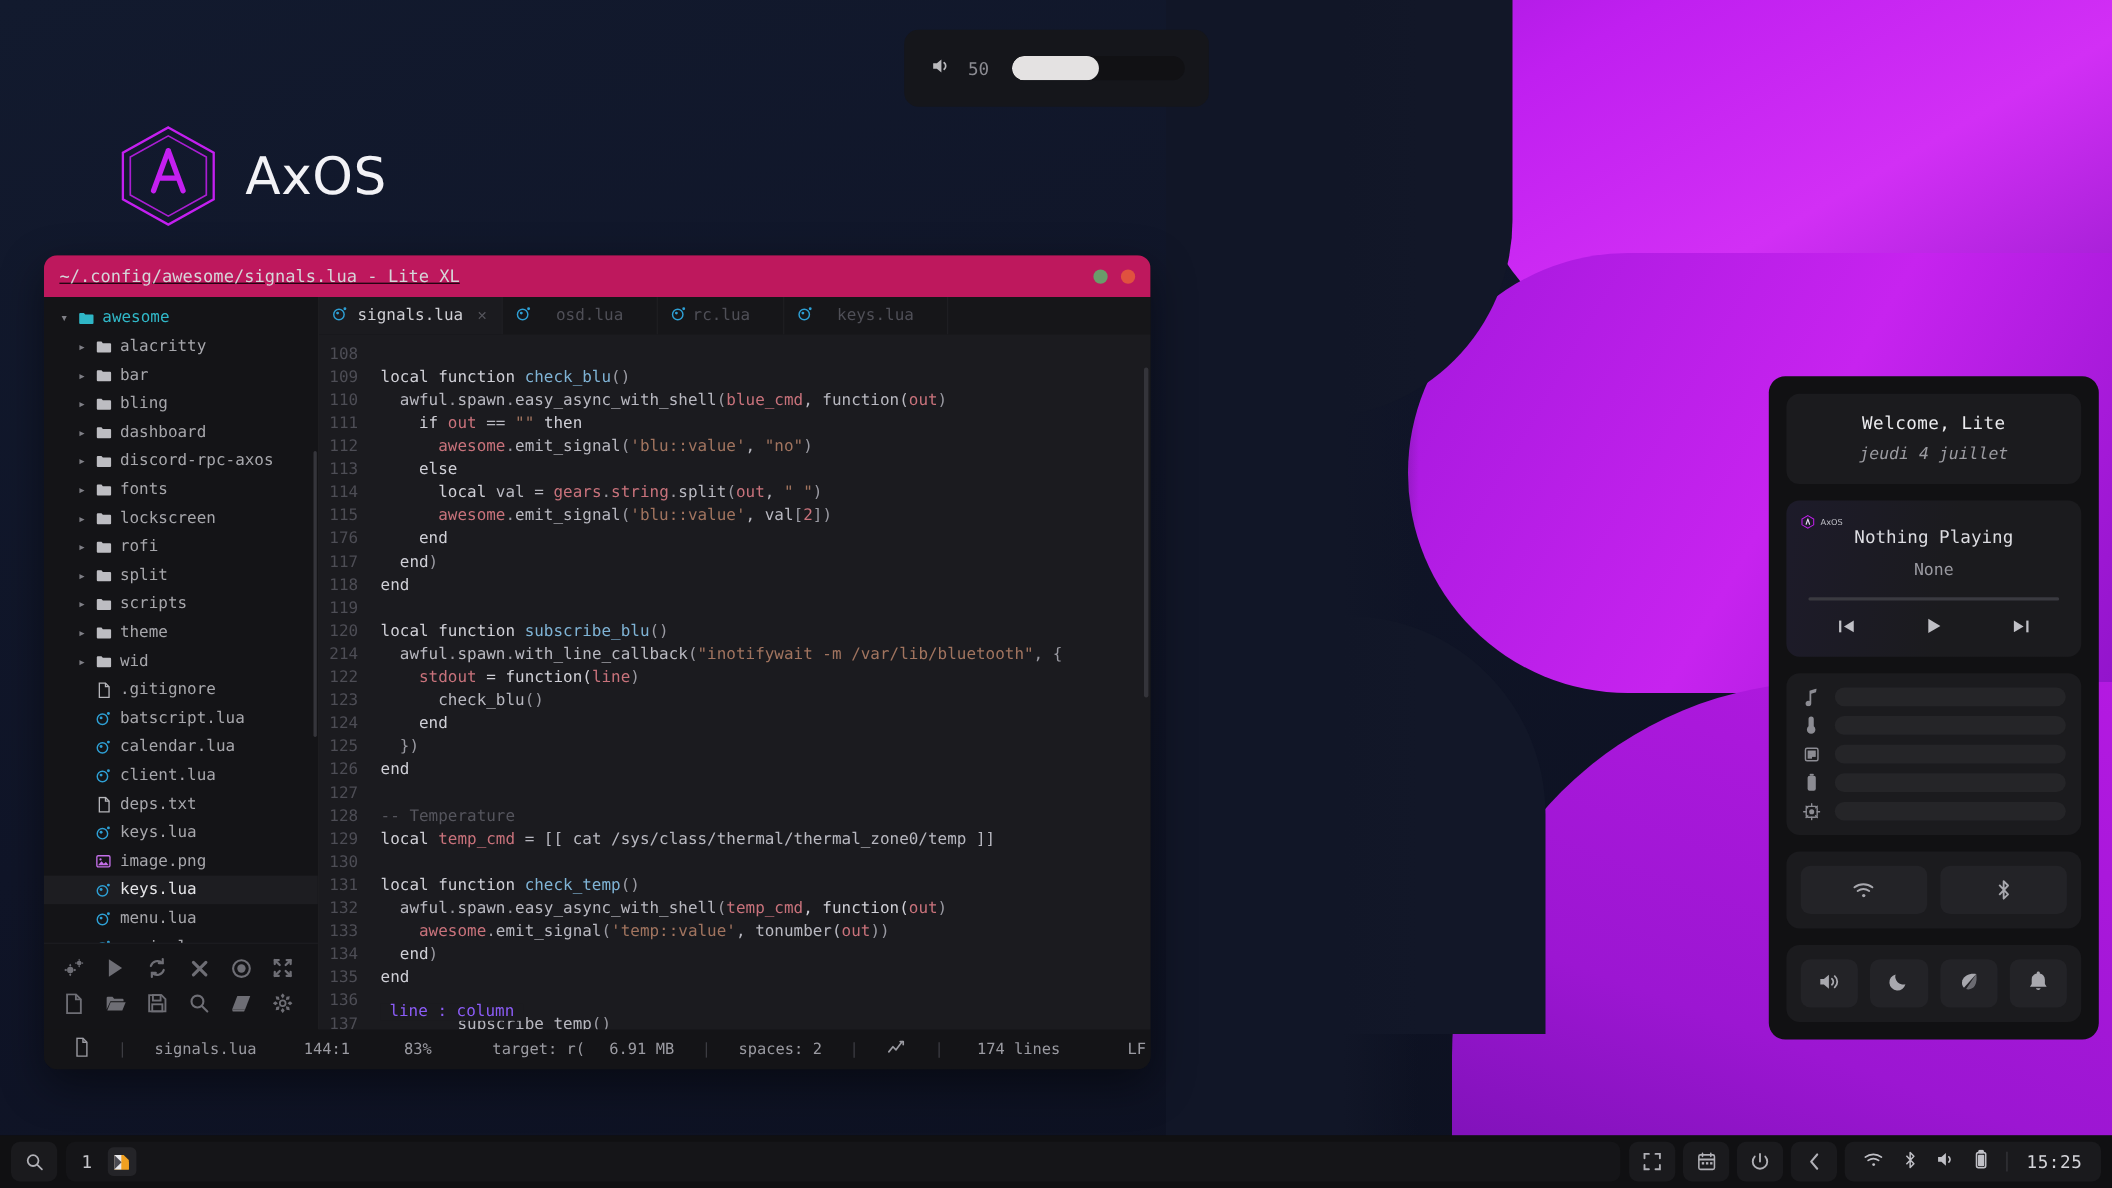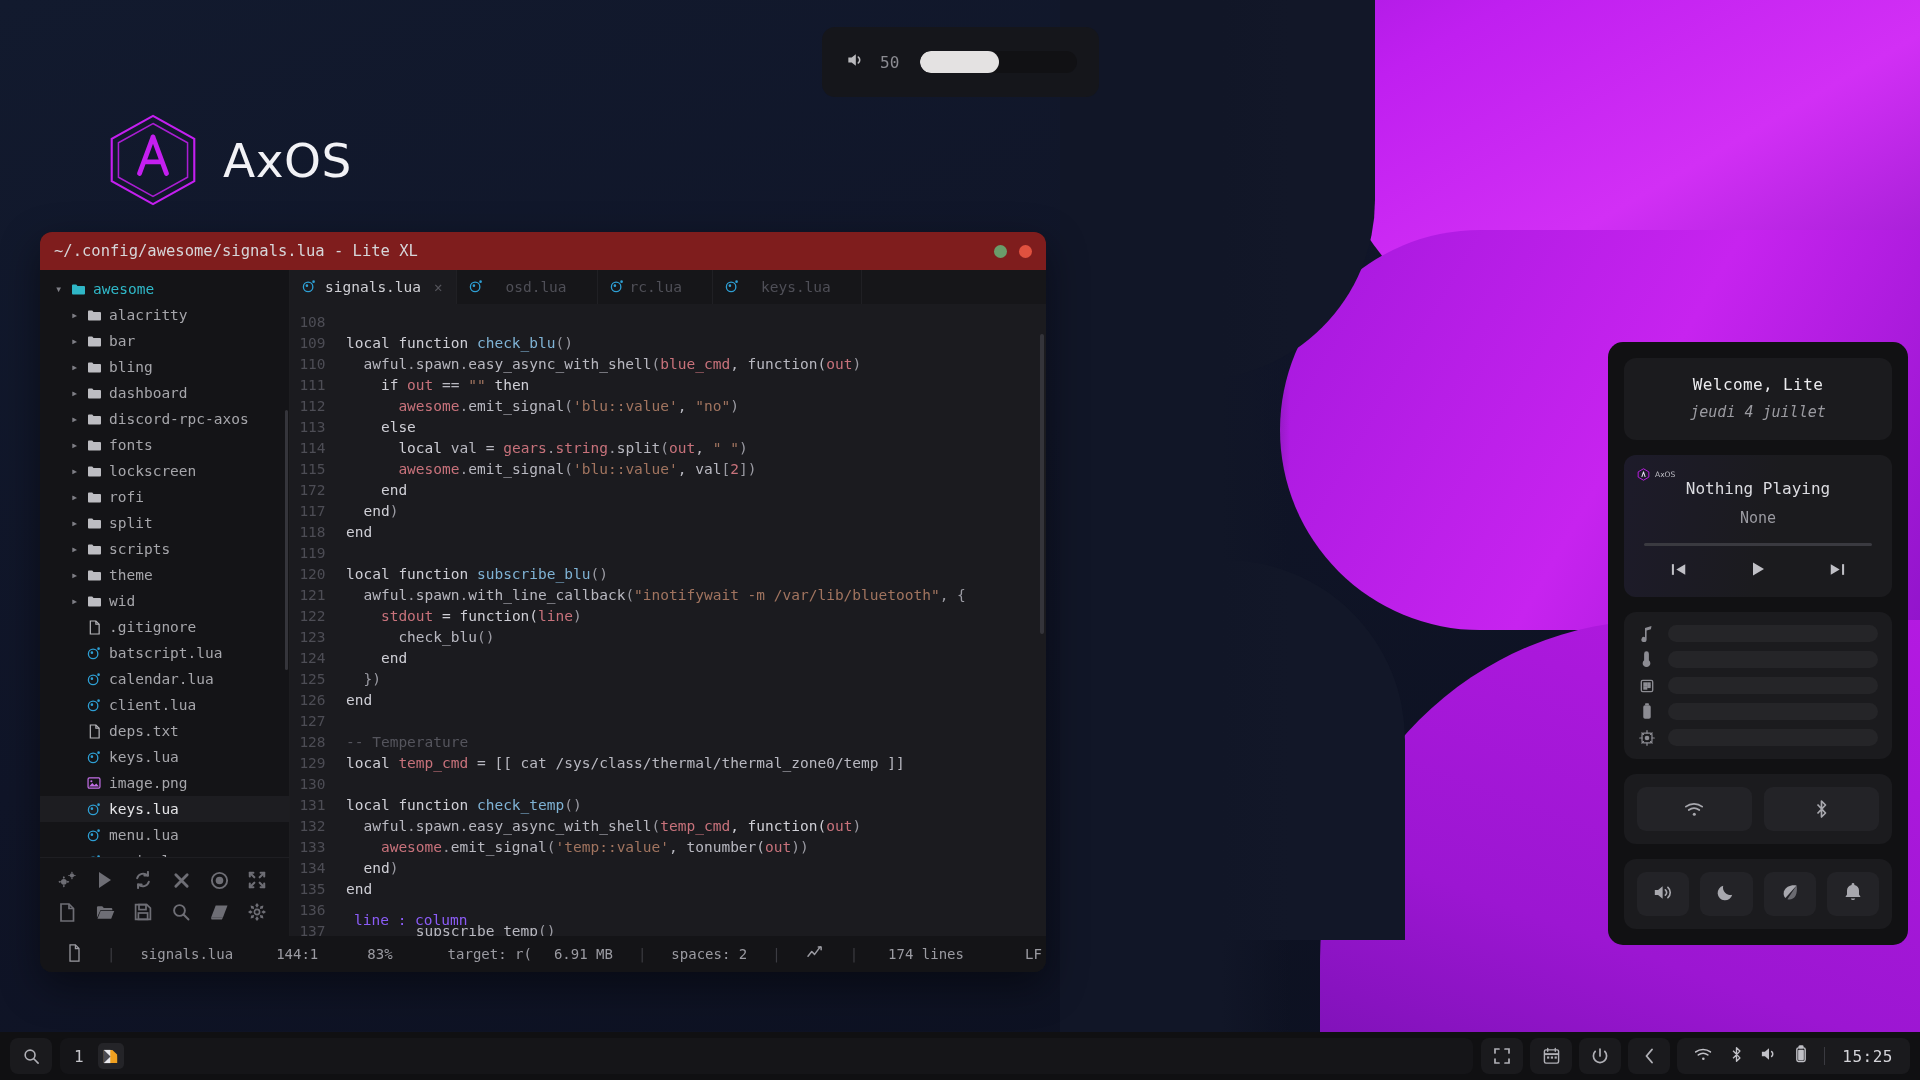--- a/index.html
+++ b/index.html
@@ -93,24 +93,25 @@
   #litexl {
     position: absolute; left: 40px; top: 232px;
     width: 1006px; height: 740px;
     background: #16161a;
     border-radius: 12px;
     overflow: hidden;
     box-shadow: 0 14px 40px rgba(0,0,0,.45);
     display: flex; flex-direction: column;
   }
   #titlebar {
-    height: 38px; background: #7f1d1d;
+    height: 38px; background: #be185d;
     display: flex; align-items: center;
     padding: 0 14px;
     flex-shrink: 0;
+    text-decoration: underline;
   }
   #win-title { color: #d6d6d9; font-size: 15.5px; }
   #win-buttons { margin-left: auto; display: flex; gap: 12px; align-items: center; }
   .win-dot { width: 13px; height: 13px; border-radius: 50%; }
   .dot-min { background: #6a9c6a; }
   .dot-close { background: #e0513f; }
 
   #workspace { flex: 1; display: flex; min-height: 0; }
 
   
@@ -701,26 +702,26 @@
       <div id="code-area">
         <div id="gutter">
             <div>108</div>
             <div>109</div>
             <div>110</div>
             <div>111</div>
             <div>112</div>
             <div>113</div>
             <div>114</div>
             <div>115</div>
-            <div>172</div>
+            <div>176</div>
             <div>117</div>
             <div>118</div>
             <div>119</div>
             <div>120</div>
-            <div>121</div>
+            <div>214</div>
             <div>122</div>
             <div>123</div>
             <div>124</div>
             <div>125</div>
             <div>126</div>
             <div>127</div>
             <div>128</div>
             <div>129</div>
             <div>130</div>
             <div>131</div>

